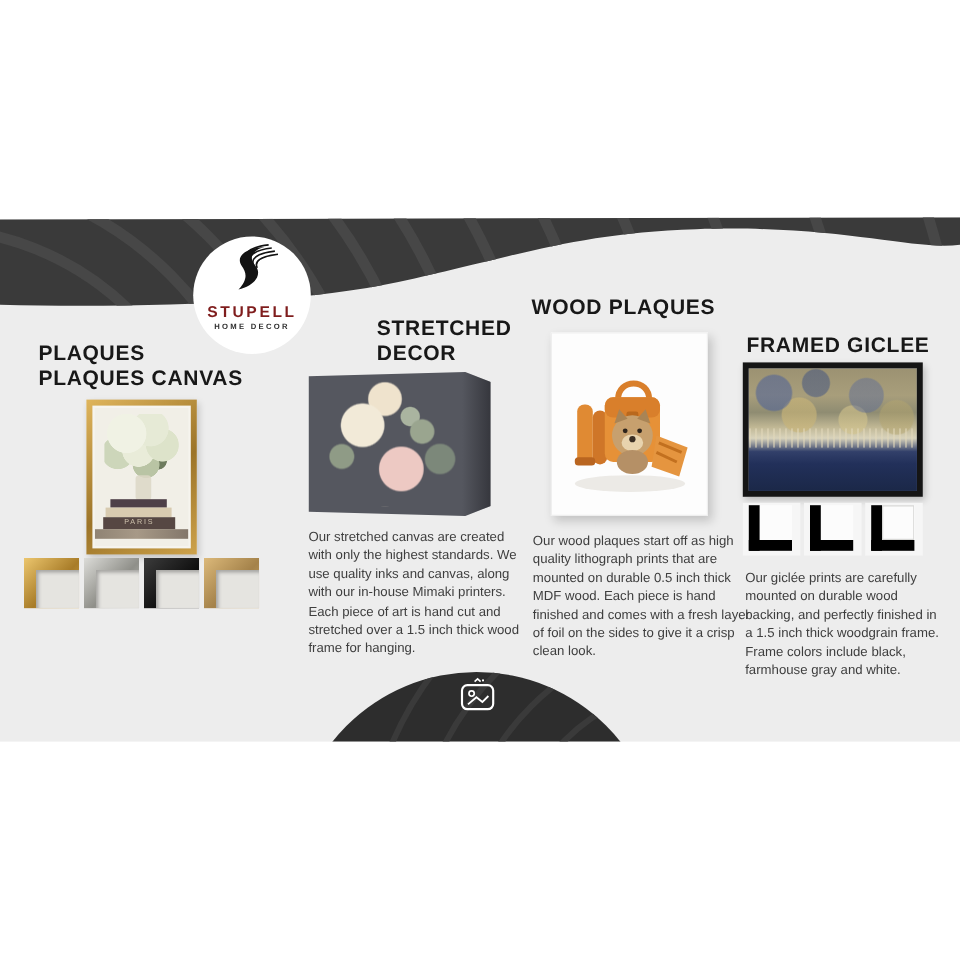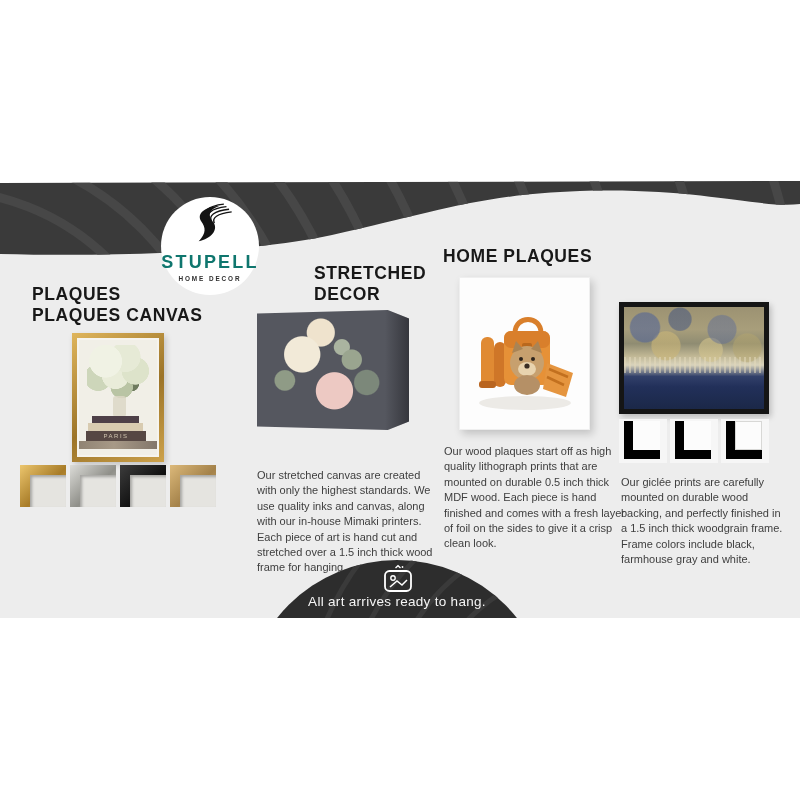--- a/index.html
+++ b/index.html
@@ -7,21 +7,21 @@
          font-family:"Liberation Sans",sans-serif;}
 
   
   .content-bg{position:absolute;left:0;top:183px;width:800px;height:435px;background:#ededed;}
 
   
   .band-svg{position:absolute;left:0;top:0;}
 
   .logo-circle{position:absolute;left:161px;top:197px;width:98px;height:98px;border-radius:50%;
                background:#ffffff;display:flex;flex-direction:column;align-items:center;z-index:5;}
-  .logo-name{font-size:18px;font-weight:700;letter-spacing:2.2px;color:#0f766e;margin-top:1px;}
+  .logo-name{font-size:13px;font-weight:700;letter-spacing:2.2px;color:#7f1d1d;margin-top:1px;}
   .logo-sub{font-size:6.4px;font-weight:700;letter-spacing:1.9px;color:#2e2e2e;margin-top:2px;}
 
   .h-title{position:absolute;font-weight:700;font-size:17.5px;letter-spacing:0.6px;
            color:#181818;line-height:1.18;white-space:pre;}
   .para{position:absolute;font-size:11px;line-height:1.4;color:#3e3e3e;}
 
   
   .frame-gold{position:absolute;left:72px;top:333px;width:92px;height:129px;
     background:linear-gradient(145deg,#dfb55c,#9c7428 55%,#cda24b);padding:5px;box-sizing:border-box;
     box-shadow:2px 3px 6px rgba(0,0,0,.18);}
@@ -191,23 +191,23 @@
   </div>
 
 
   <div class="h-title" style="left:285px;top:263px;margin-left:29px;"><span>STRETCHED</span><br><span>DECOR</span></div>
 
   <div class="canvas2">
     <div class="flowers2"></div>
     <div class="side"></div>
   </div>
 
-  <div class="para" style="left:257px;top:441px;width:178px;margin-top:27px;">Our stretched canvas are created with only the highest standards. We use quality inks and canvas, along with our in-house Mimaki printers. Each piece of art is hand cut and stretched over a 1.5 inch thick wood frame for hanging.</div>
-
-  <div class="h-title" style="left:443px;top:246px;"><span>HOME PLAQUES</span></div>
+  <div class="para" style="left:257px;top:441px;width:178px;">Our stretched canvas are created with only the highest standards. We use quality inks and canvas, along with our in-house Mimaki printers. Each piece of art is hand cut and stretched over a 1.5 inch thick wood frame for hanging.</div>
+
+  <div class="h-title" style="left:443px;top:246px;"><span>WOOD PLAQUES</span></div>
 
   <div class="plaque">
     <svg width="131" height="153" viewBox="0 0 131 153">
       <ellipse cx="66" cy="126" rx="46" ry="7" fill="#eceae6"></ellipse>
 
       <rect x="22" y="60" width="13" height="50" rx="6" fill="#e08a33"></rect>
       <rect x="35" y="65" width="12" height="45" rx="6" fill="#cf7628"></rect>
       <rect x="20" y="104" width="17" height="7" rx="3" fill="#b96520"></rect>
 
       <path d="M56,56 C56,38 82,38 82,56" stroke="#d97f2b" stroke-width="5" fill="none"></path>
@@ -224,20 +224,21 @@
       <circle cx="74" cy="82" r="2" fill="#2e241c"></circle>
       <ellipse cx="68" cy="108" rx="13" ry="10" fill="#b59066"></ellipse>
 
       <path d="M88,86 L114,96 L107,120 L84,112 Z" fill="#e5953f"></path>
       <path d="M90,92 L109,100 M88,100 L105,108" stroke="#c2701f" stroke-width="2.5"></path>
     </svg>
   </div>
 
   <div class="para" style="left:444px;top:444px;width:182px;">Our wood plaques start off as high quality lithograph prints that are mounted on durable 0.5 inch thick MDF wood. Each piece is hand finished and comes with a fresh layer of foil on the sides to give it a crisp clean look.</div>
 
+  <div class="h-title" style="left:622px;top:277px;"><span>FRAMED GICLEE</span></div>
 
   <div class="frame-black">
     <div class="art4"></div>
   </div>
 
   <div class="swatches4">
     <div class="sw4">
         <div class="corner c-black"></div>
       </div>
     <div class="sw4">
@@ -264,16 +265,15 @@
     </div>
     <div class="icon">
       <svg width="34" height="30" viewBox="0 0 34 30">
         <rect x="4" y="7" width="26" height="20" rx="4.5" stroke="#ffffff" fill="none" stroke-width="1.8"></rect>
         <circle cx="12" cy="14" r="2.2" stroke="#ffffff" fill="none" stroke-width="1.4"></circle>
         <path d="M9,23 L16,17 L21,21 L26,16" stroke="#ffffff" fill="none" stroke-width="1.5"></path>
         <path d="M14.5,4 L17,1.8 L19.5,4" stroke="#ffffff" fill="none" stroke-width="1.4"></path>
         <circle cx="21.5" cy="3" r="0.9" fill="#ffffff"></circle>
       </svg>
     </div>
-    <div class="txt">All art arrives ready to hang.</div>
   </div>
 
 </div>
 
 </body></html>

